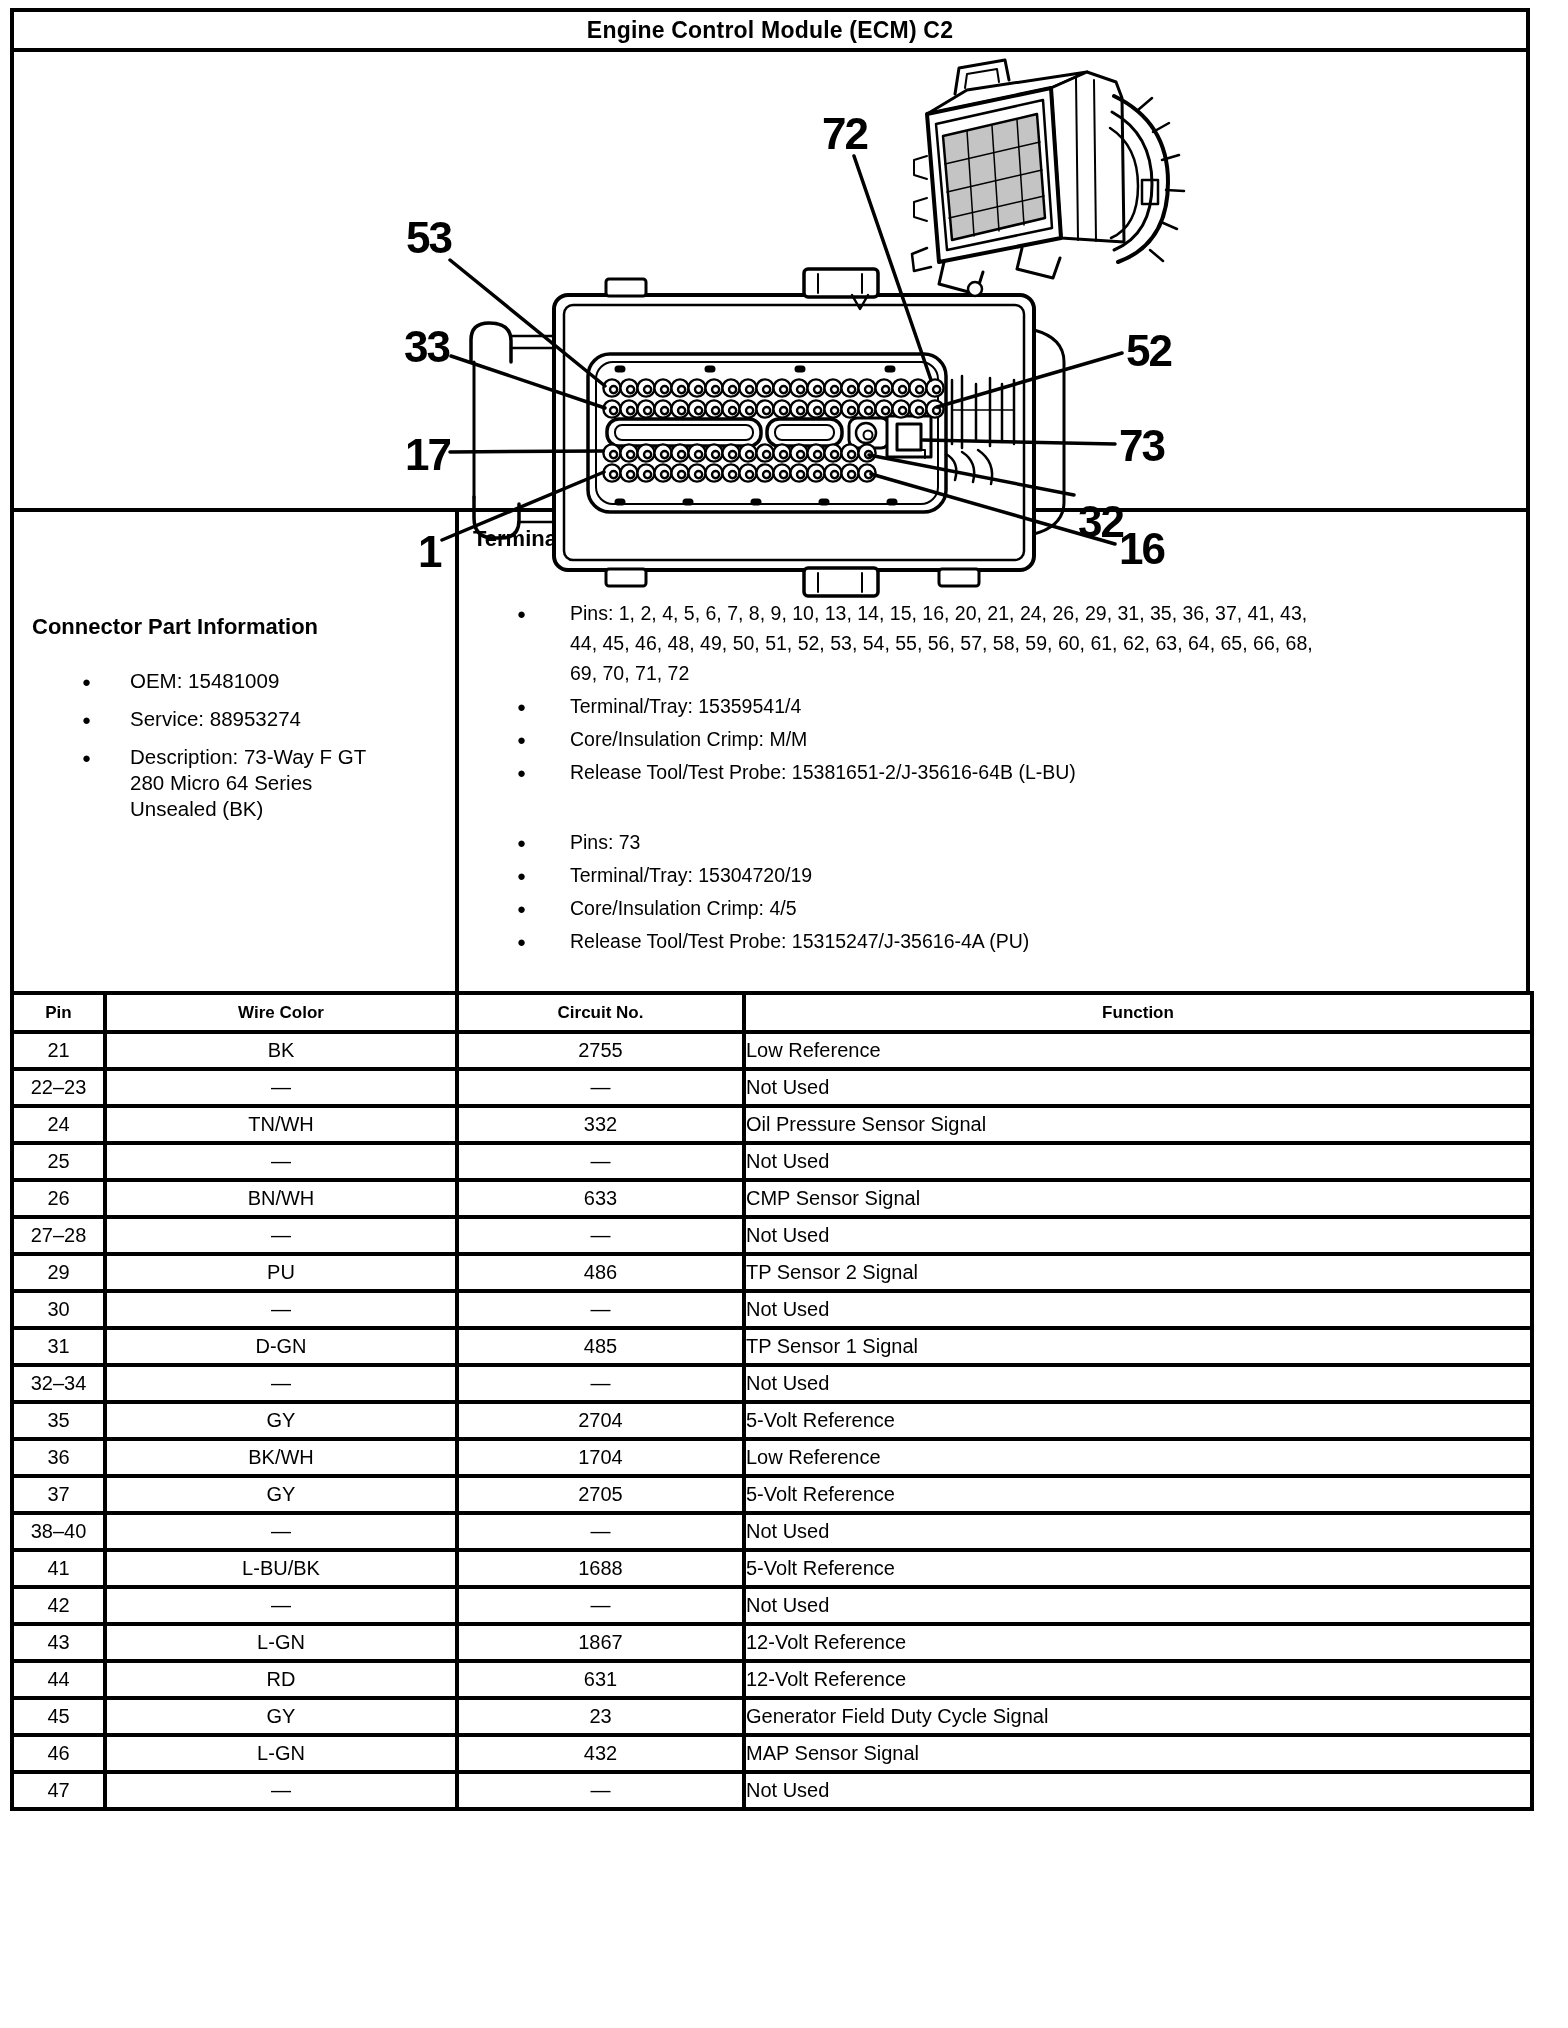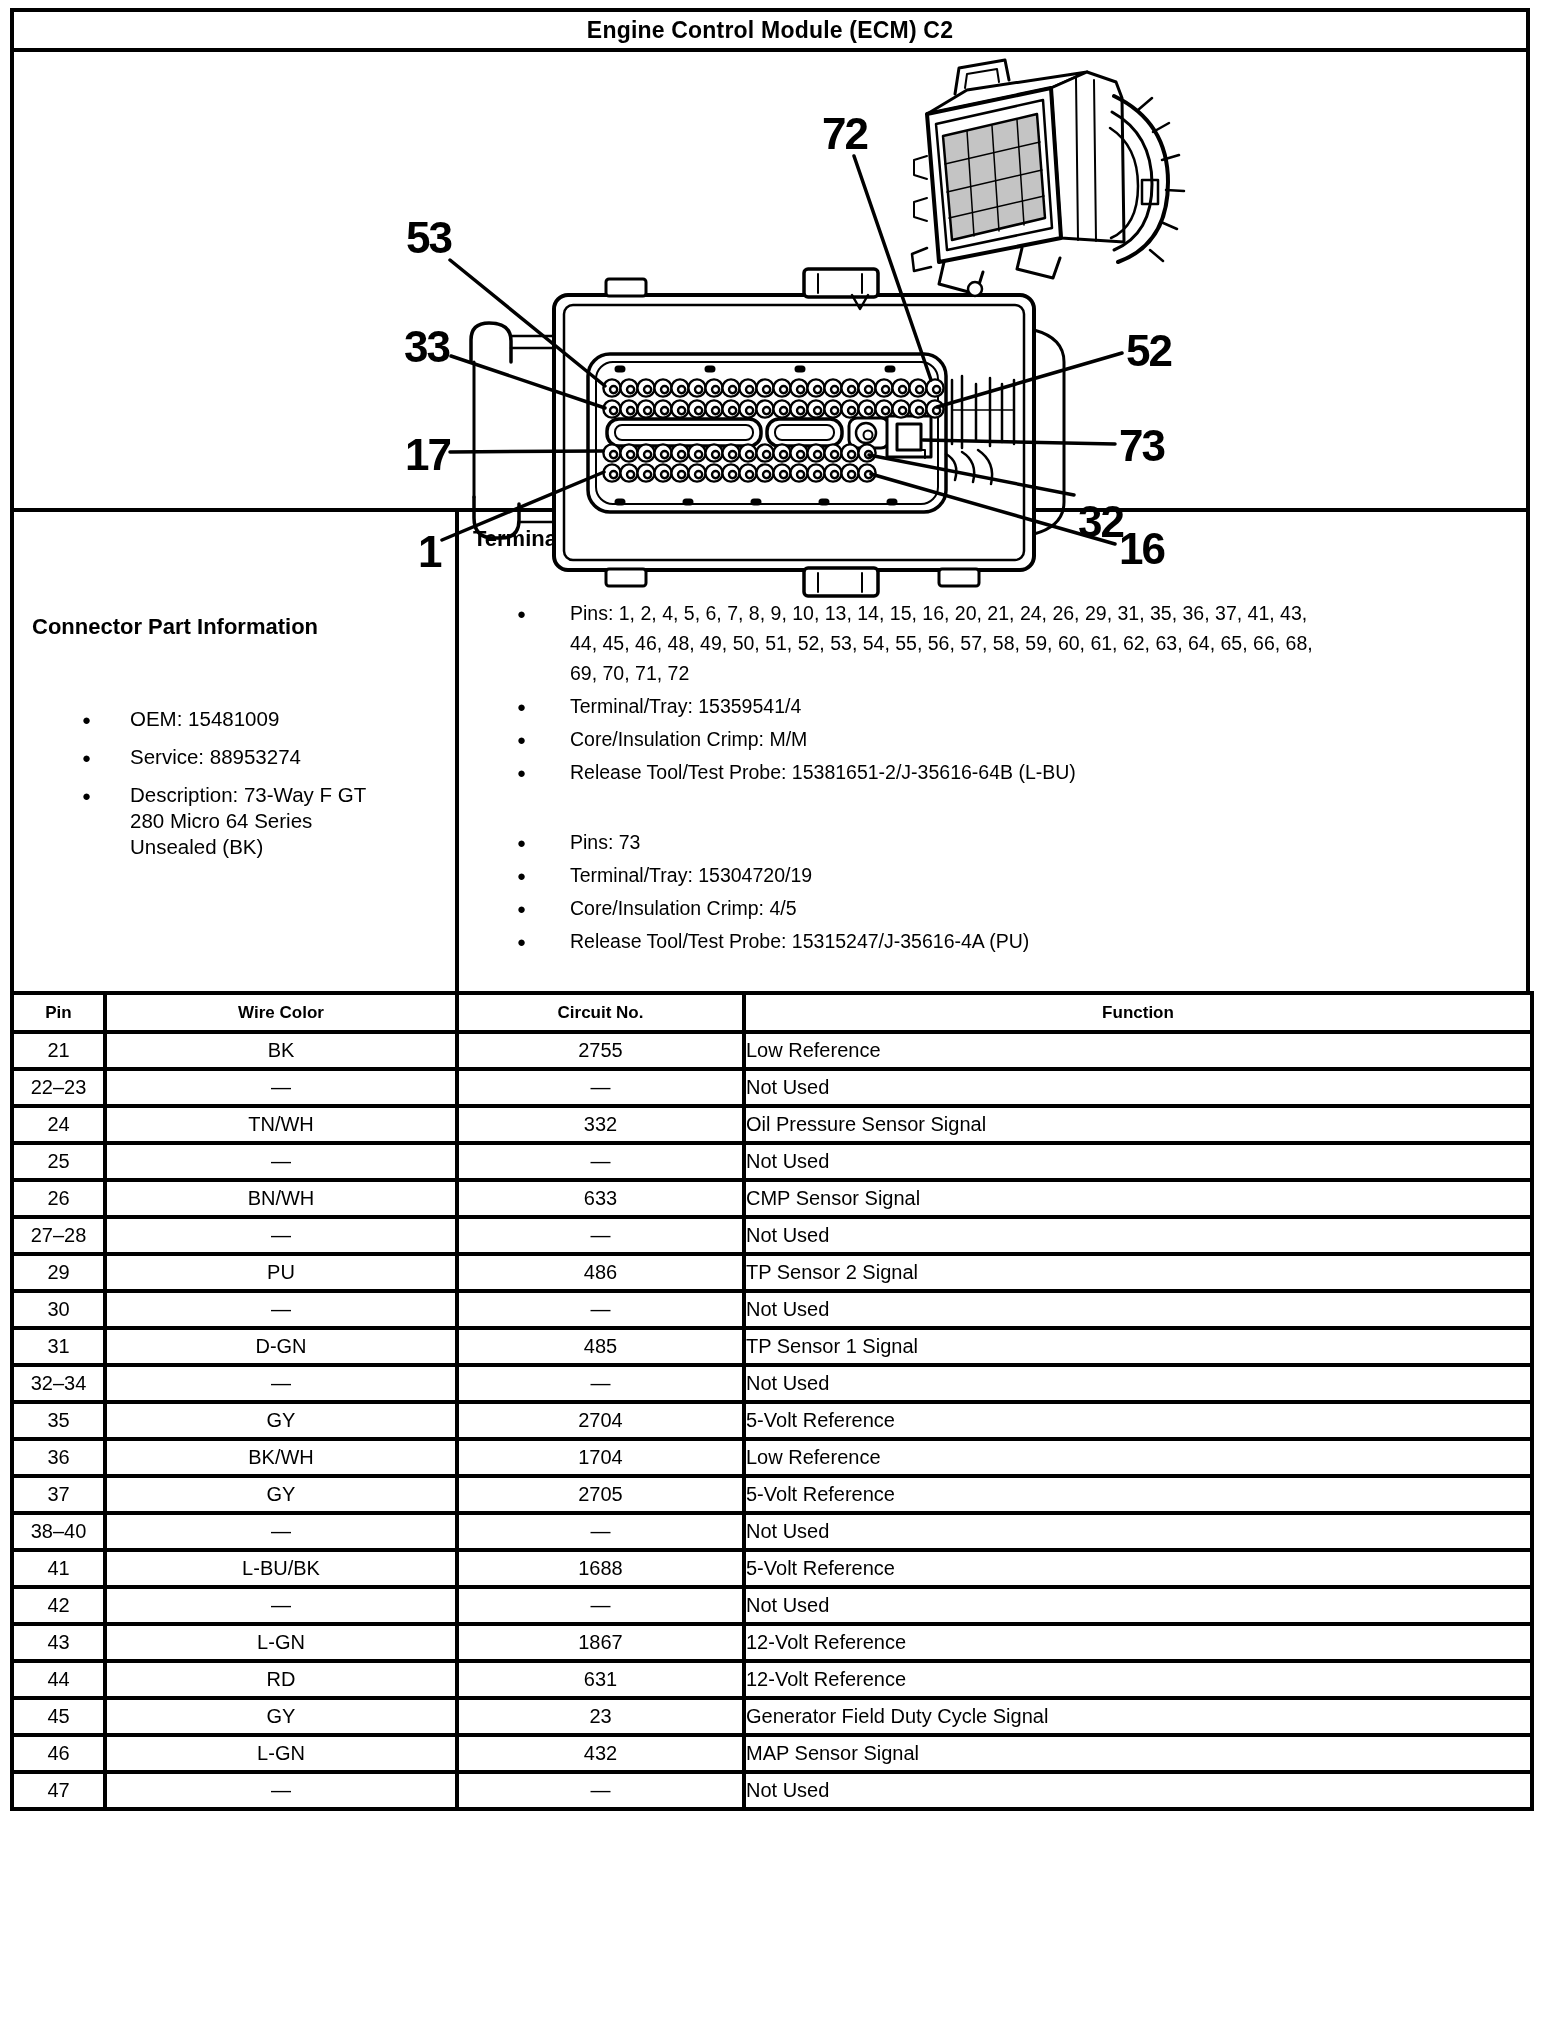--- a/index.html
+++ b/index.html
@@ -18,21 +18,21 @@
            line-height:1;white-space:nowrap;}
   
   .info-row{display:flex;height:487px;}
   .info-col{box-sizing:border-box;}
   .connector-info{width:445px;border-right:4px solid #000;padding:102px 0 16px 18px;}
   .terminal-info{flex:1;padding:14px 0 0 14px;}
   .info-heading{font-size:22px;font-weight:bold;}
   ul.blist{list-style:none;margin:0;padding:0;}
   ul.blist li{position:relative;}
   ul.blist li::before{content:"\25CF";position:absolute;font-size:15px;top:1px;}
-  .connector-info ul.blist{margin-top:66px;}
+  .connector-info ul.blist{margin-top:28px;}
   .connector-info li{padding-left:98px;font-size:20.5px;line-height:26px;
                      margin-bottom:12px;width:272px;}
   .connector-info li::before{left:50px;}
   .terminal-info ul.blist{margin-top:46px;}
   .terminal-info ul.blist.second{margin-top:40px;}
   .terminal-info li{padding-left:97px;font-size:19.5px;line-height:30px;
                     margin-bottom:3px;width:760px;}
   .terminal-info li::before{left:44px;top:4px;}
   
   table.pinout{border-collapse:collapse;table-layout:fixed;width:1520px;}

